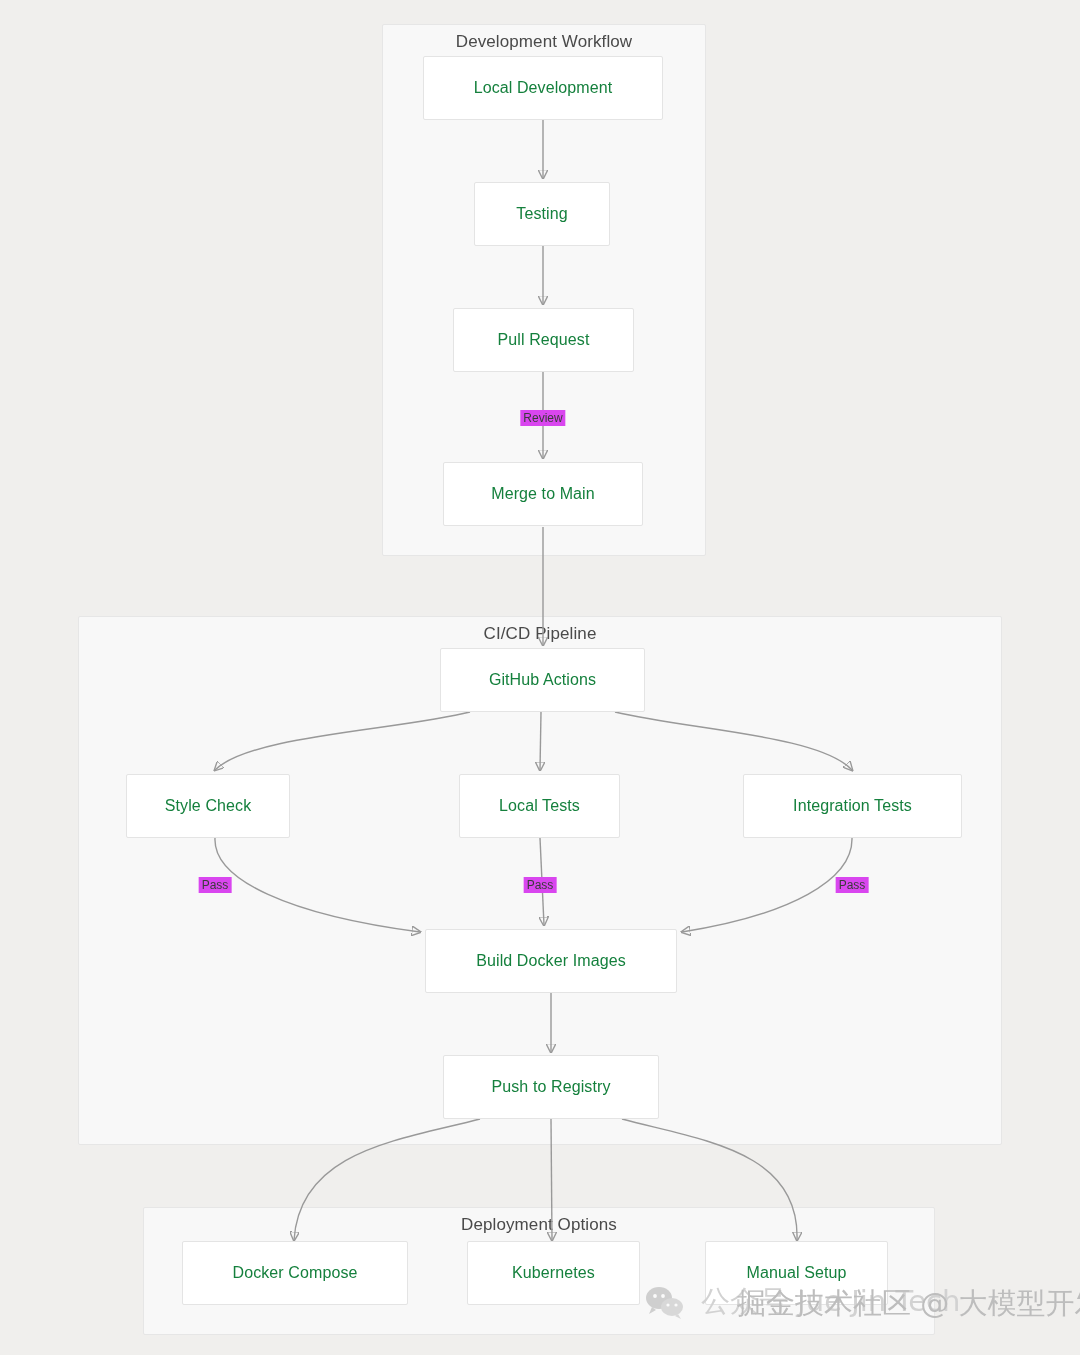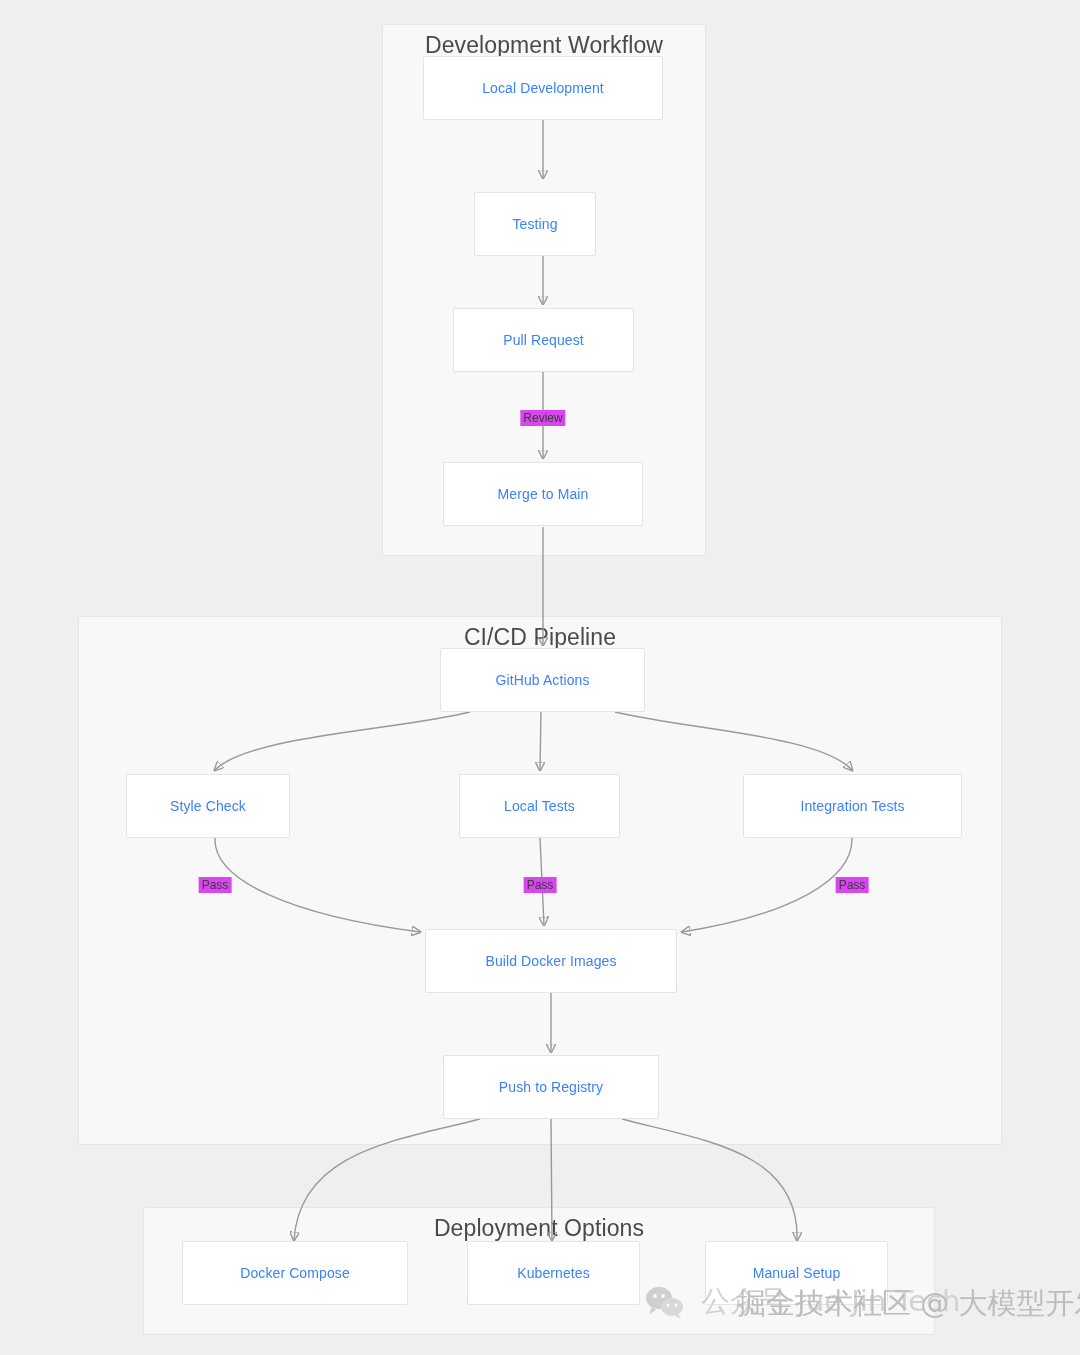--- a/index.html
+++ b/index.html
@@ -28,38 +28,38 @@
     background: #f8f8f8;
     border: 1px solid #e6e6e6;
     border-radius: 2px;
     box-sizing: border-box;
   }
   .subgraph-title {
     position: absolute;
     left: 0;
     right: 0;
     text-align: center;
-    font-size: 23px;
+    font-size: 17px;
     color: #4a4a4a;
     white-space: nowrap;
     letter-spacing: 0.1px;
   }
 
   
   .node {
     position: absolute;
     background: #ffffff;
     border: 1px solid #e4e4e4;
     border-radius: 2px;
     box-sizing: border-box;
     display: flex;
     align-items: center;
     justify-content: center;
-    font-size: 14px;
-    color: #3b82f6;
+    font-size: 16px;
+    color: #15803d;
     letter-spacing: 0.1px;
     white-space: nowrap;
   }
 
   
   #edge-layer {
     position: absolute;
     left: 0;
     top: 0;
     width: 1080px;
@@ -164,21 +164,21 @@
 
     <path d="M 551,1119 L 552,1240" marker-end="url(#arrow)"></path>
 
     <path d="M 622,1119 C 700,1140 800,1150 797,1240" marker-end="url(#arrow)"></path>
   </svg>
 
   <div class="node" style="left:423px; top:56px; width:240px; height:64px;">
     <span>Local Development</span>
   </div>
 
-  <div class="node" style="left:474px; top:182px; width:122px; height:64px;margin-top:10px;">
+  <div class="node" style="left:474px; top:182px; width:136px; height:64px;">
     <span>Testing</span>
   </div>
 
   <div class="node" style="left:443px; top:462px; width:200px; height:64px;">
     <span>Merge to Main</span>
   </div>
 
   <div class="node" style="left:453px; top:308px; width:181px; height:64px;">
     <span>Pull Request</span>
   </div>

